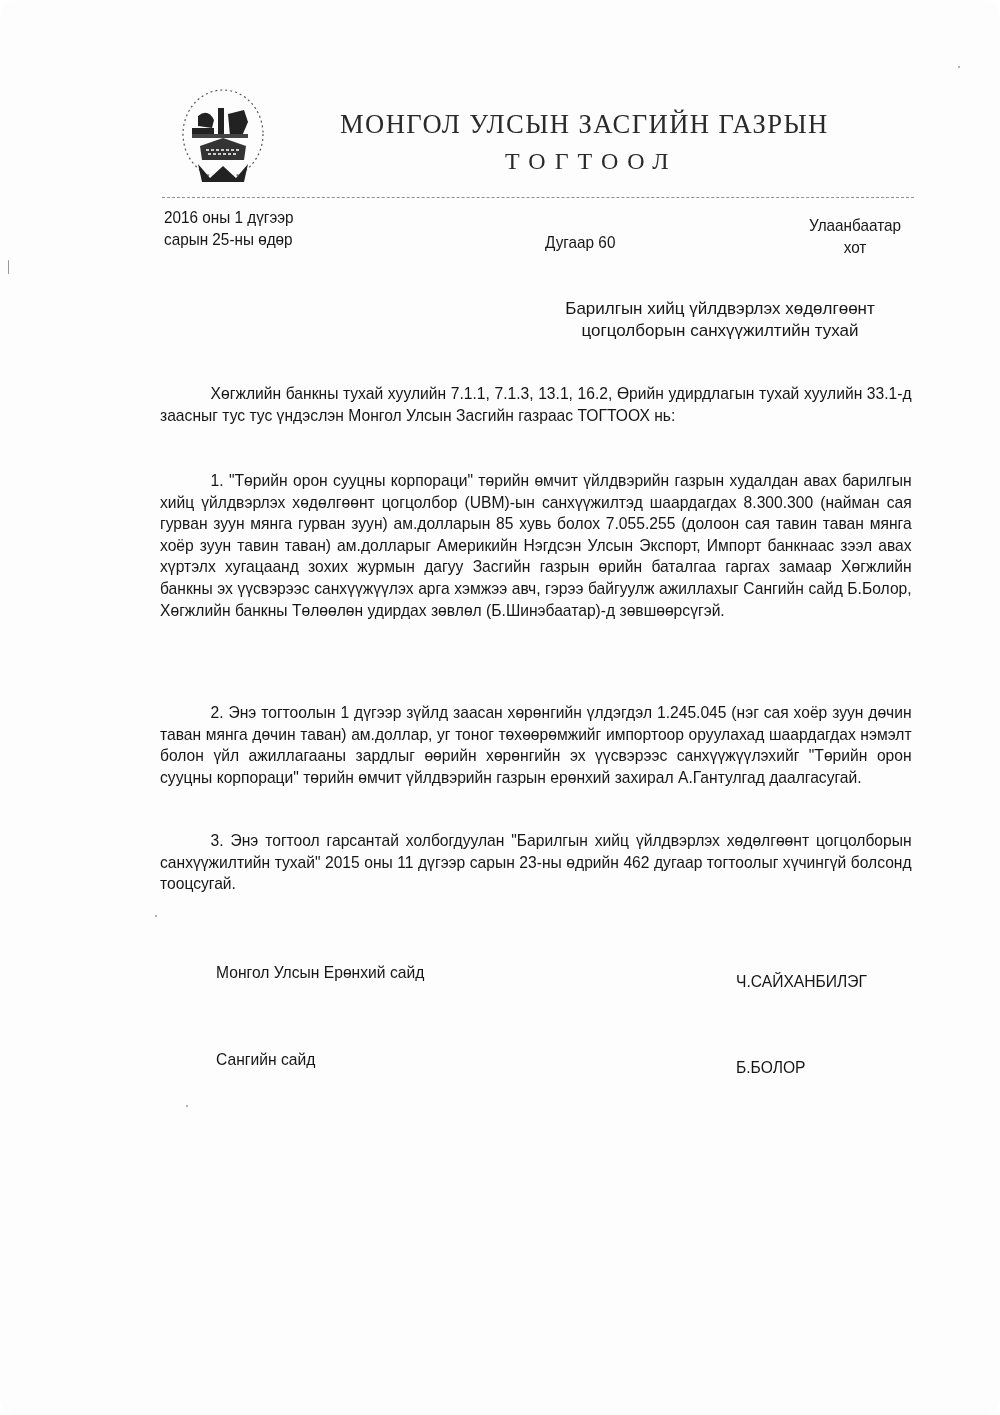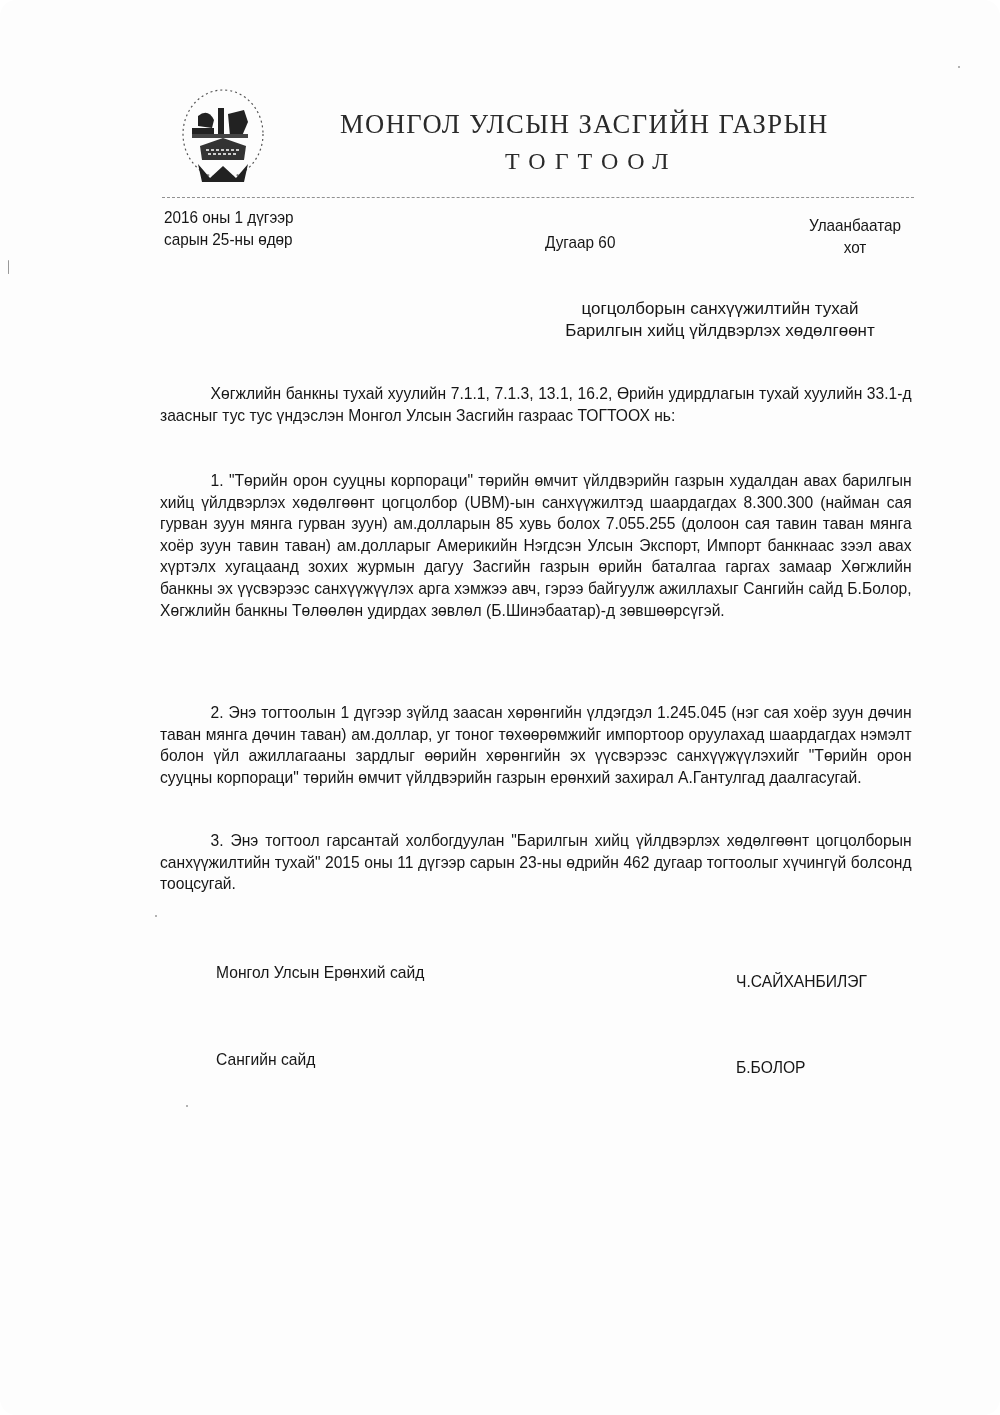--- a/index.html
+++ b/index.html
@@ -57,22 +57,22 @@
     <div>2016 оны 1 дүгээр</div>
     <div>сарын 25-ны өдөр</div>
   </div>
   <div class="number">Дугаар 60</div>
   <div class="place">
     <div>Улаанбаатар</div>
     <div>хот</div>
   </div>
 
   <div class="subject">
+    <div>Барилгын хийц үйлдвэрлэх хөдөлгөөнт</div>
     <div>цогцолборын санхүүжилтийн тухай</div>
-    <div>Барилгын хийц үйлдвэрлэх хөдөлгөөнт</div>
   </div>
 
   <div class="body intro">
     <p>Хөгжлийн банкны тухай хуулийн 7.1.1, 7.1.3, 13.1, 16.2, Өрийн удирдлагын тухай хуулийн 33.1-д заасныг тус тус үндэслэн Монгол Улсын Засгийн газраас ТОГТООХ нь:</p>
   </div>
   <div class="body item1">
     <p>1. "Төрийн орон сууцны корпораци" төрийн өмчит үйлдвэрийн газрын худалдан авах барилгын хийц үйлдвэрлэх хөдөлгөөнт цогцолбор (UBM)-ын санхүүжилтэд шаардагдах 8.300.300 (найман сая гурван зуун мянга гурван зуун) ам.долларын 85 хувь болох 7.055.255 (долоон сая тавин таван мянга хоёр зуун тавин таван) ам.долларыг Америкийн Нэгдсэн Улсын Экспорт, Импорт банкнаас зээл авах хүртэлх хугацаанд зохих журмын дагуу Засгийн газрын өрийн баталгаа гаргах замаар Хөгжлийн банкны эх үүсвэрээс санхүүжүүлэх арга хэмжээ авч, гэрээ байгуулж ажиллахыг Сангийн сайд Б.Болор, Хөгжлийн банкны Төлөөлөн удирдах зөвлөл (Б.Шинэбаатар)-д зөвшөөрсүгэй.</p>
   </div>
   <div class="body item2">
     <p>2. Энэ тогтоолын 1 дүгээр зүйлд заасан хөрөнгийн үлдэгдэл 1.245.045 (нэг сая хоёр зуун дөчин таван мянга дөчин таван) ам.доллар, уг тоног төхөөрөмжийг импортоор оруулахад шаардагдах нэмэлт болон үйл ажиллагааны зардлыг өөрийн хөрөнгийн эх үүсвэрээс санхүүжүүлэхийг "Төрийн орон сууцны корпораци" төрийн өмчит үйлдвэрийн газрын ерөнхий захирал А.Гантулгад даалгасугай.</p>

